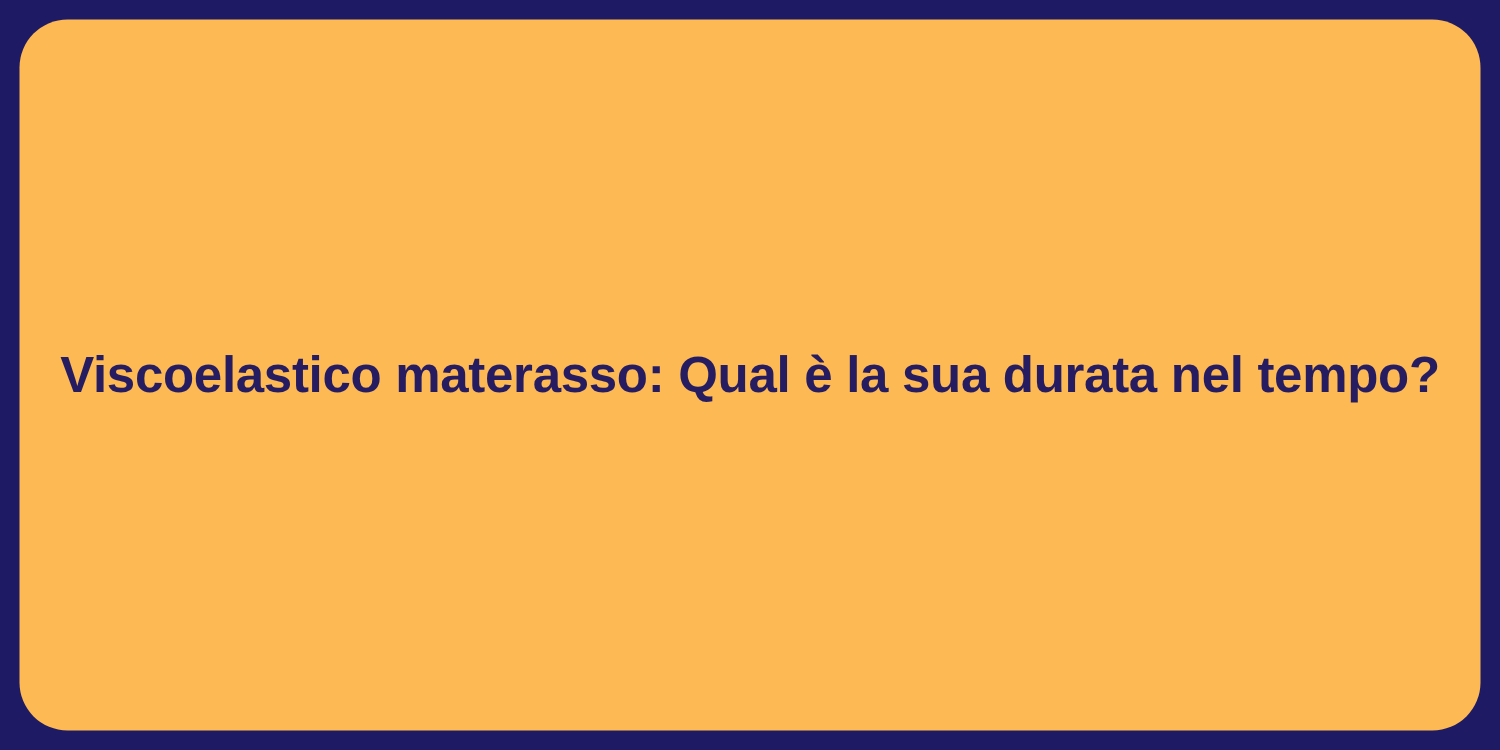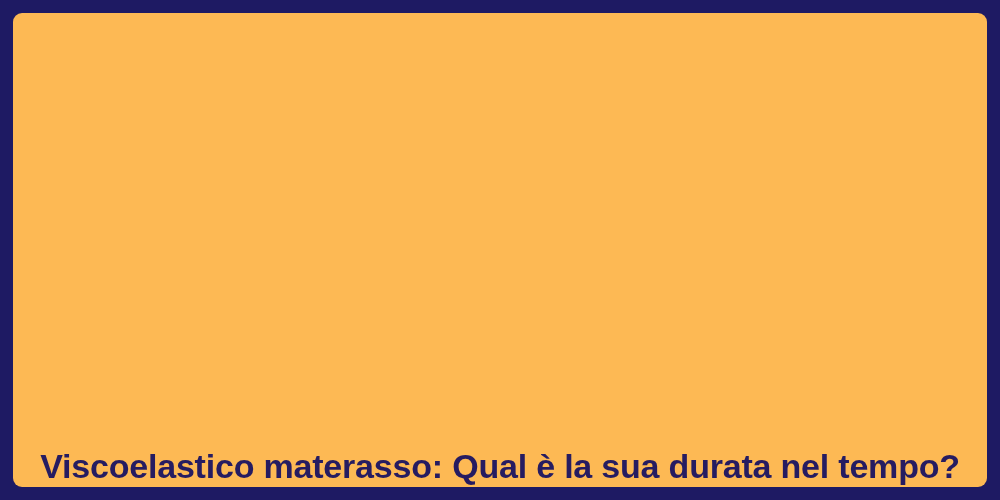--- a/index.html
+++ b/index.html
@@ -22,23 +22,23 @@
     height: 500px;
     background: #1e1a63;
     padding: 13px;
   }
 
   #card-panel {
     box-sizing: border-box;
     width: 100%;
     height: 100%;
     background: #fdb954;
-    border-radius: 9px;
+    border-radius: 32px;
     display: flex;
-    align-items: flex-end;
+    align-items: center;
     justify-content: center;
     padding: 0 16px;
   }
 
   #headline {
     margin: 0;
     color: #261c61;
     font-family: "Liberation Sans", sans-serif;
     font-size: 34px;
     font-weight: 700;

